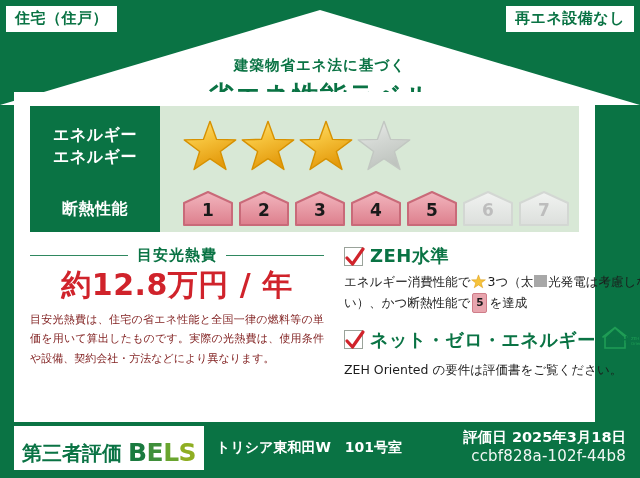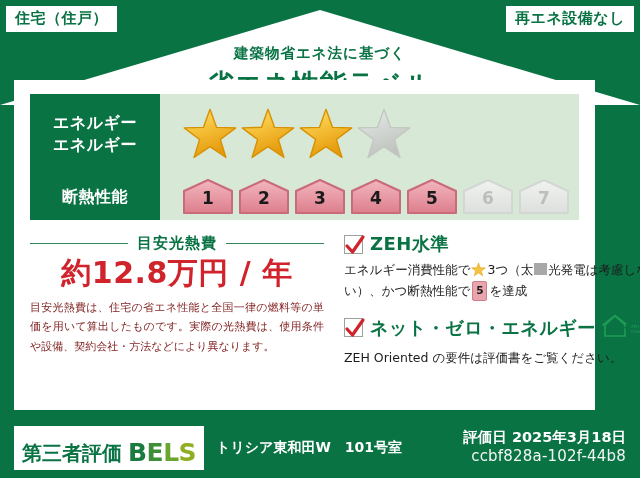--- a/index.html
+++ b/index.html
@@ -36,42 +36,42 @@
     position: absolute;
     left: 0; top: 0;
     width: 640px; height: 105px;
     overflow: hidden;
   }
   .roof svg { display: block; }
 
   
   .title-block {
     position: absolute;
-    left: 0; top: 44px;
+    left: 0; top: 56px;
     width: 640px;
     text-align: center;
     color: #0a7344;
     pointer-events: none;
   }
   .title-sub {
     font-size: 14.5px;
     font-weight: bold;
     letter-spacing: 1px;
     margin-bottom: 3px;
   }
   .title-main {
     font-size: 27px;
     font-weight: bold;
     letter-spacing: 1px;
   }
 
   
   .card {
     position: absolute;
-    left: 14px; top: 80px;
+    left: 14px; top: 92px;
     width: 581px; height: 330px;
     background: #ffffff;
   }
 
   
   .rating-row {
     display: flex;
     align-items: stretch;
     margin: 0 16px;
   }

